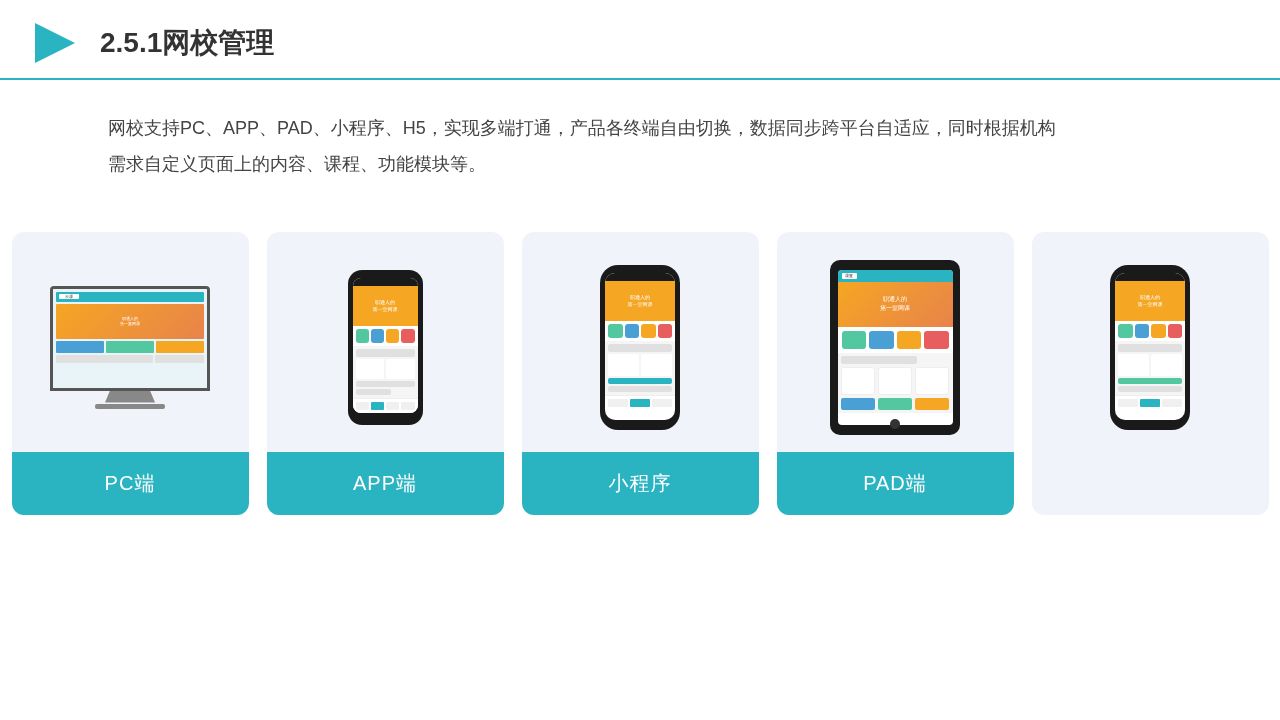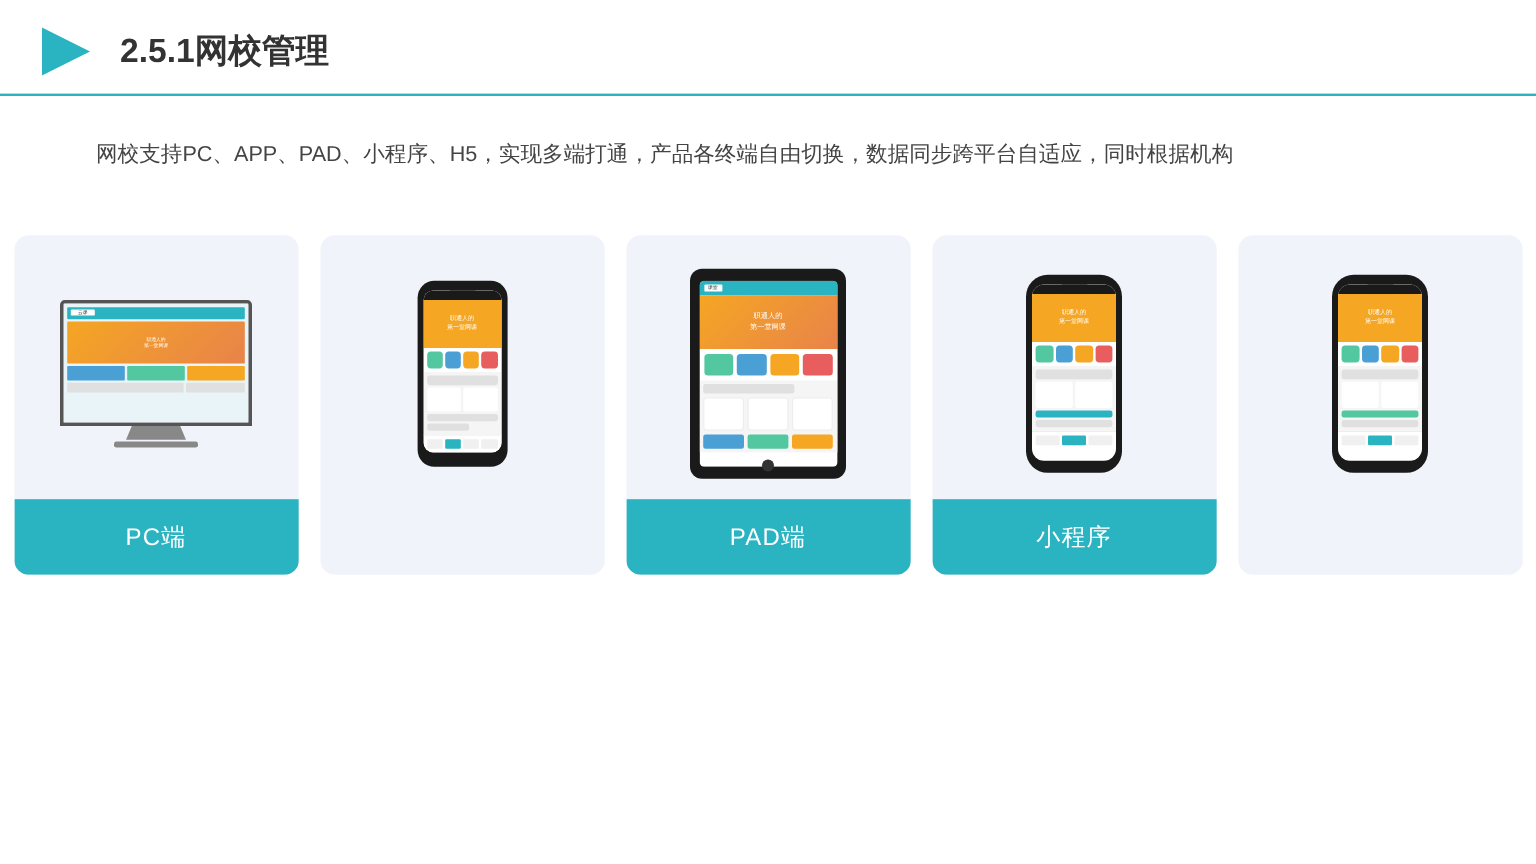--- a/index.html
+++ b/index.html
@@ -60,20 +60,21 @@
       color: #aaa;
       margin-top: 2px;
     }
 
     
     .description {
       padding: 30px 80px 10px 80px;
       font-size: 18px;
       color: #444;
       line-height: 2;
+      margin-left: 28px;
     }
 
     
     .cards-container {
       display: flex;
       justify-content: center;
       gap: 18px;
       padding: 30px 60px;
       margin-top: 10px;
     }
@@ -207,20 +208,21 @@
 
     <svg class="play-icon" viewBox="0 0 50 50">
       <polygon points="5,5 45,25 5,45" fill="#2ab3c0"></polygon>
     </svg>
     <span class="page-title">2.5.1网校管理</span>
   </div>
 </div>
 
 <div class="description">
   <span>网校支持PC、APP、PAD、小程序、H5，实现多端打通，产品各终端自由切换，数据同步跨平台自适应，同时根据机构</span><br>
+  <span>需求自定义页面上的内容、课程、功能模块等。</span>
 </div>
 
 <div class="cards-container">
 
   <div class="card">
     <div class="card-image-area">
       <div class="pc-mockup">
         <div class="pc-screen">
 
           <div style="width:100%;height:100%;background:linear-gradient(to bottom,#e8f4f8 100%);padding:3px;">
@@ -284,20 +286,58 @@
             <div style="display:flex;background:#fff;border-top:1px solid #eee;padding:2px;">
               <div style="flex:1;height:8px;background:#f0f0f0;border-radius:1px;margin:1px;"></div>
               <div style="flex:1;height:8px;background:#2ab3c0;border-radius:1px;margin:1px;"></div>
               <div style="flex:1;height:8px;background:#f0f0f0;border-radius:1px;margin:1px;"></div>
               <div style="flex:1;height:8px;background:#f0f0f0;border-radius:1px;margin:1px;"></div>
             </div>
           </div>
         </div>
       </div>
     </div>
+    <div class="card-label">APP端</div>
+  </div>
+
+  <div class="card">
+    <div class="card-image-area">
+      <div class="phone-mockup" style="width:80px;height:165px;border-radius:18px;">
+        <div class="phone-notch"></div>
+        <div class="phone-screen" style="width:70px;height:147px;border-radius:10px;">
+          <div style="width:100%;height:100%;">
+            <div style="height:8px;background:#1a1a1a;"></div>
+            <div style="height:40px;background:#f5a623;display:flex;align-items:center;justify-content:center;padding:2px;">
+              <div style="font-size:5px;color:#fff;text-align:center;line-height:1.4;">职通人的<br>第一堂网课</div>
+            </div>
+            <div style="display:flex;gap:2px;padding:3px;background:#fff;">
+              <div style="flex:1;height:14px;background:#52c7a0;border-radius:3px;"></div>
+              <div style="flex:1;height:14px;background:#4a9fd5;border-radius:3px;"></div>
+              <div style="flex:1;height:14px;background:#f5a623;border-radius:3px;"></div>
+              <div style="flex:1;height:14px;background:#e85d5d;border-radius:3px;"></div>
+            </div>
+            <div style="padding:3px;background:#f5f5f5;">
+              <div style="height:8px;background:#e0e0e0;border-radius:2px;margin-bottom:2px;"></div>
+              <div style="display:flex;gap:2px;margin-bottom:2px;">
+                <div style="flex:1;height:22px;background:#fff;border-radius:2px;"></div>
+                <div style="flex:1;height:22px;background:#fff;border-radius:2px;"></div>
+              </div>
+              <div style="height:6px;background:#2ab3c0;border-radius:2px;margin-bottom:2px;"></div>
+              <div style="height:6px;background:#e0e0e0;border-radius:2px;"></div>
+            </div>
+            <div style="display:flex;background:#fff;border-top:1px solid #eee;padding:2px;">
+              <div style="flex:1;height:8px;background:#f0f0f0;border-radius:1px;margin:1px;"></div>
+              <div style="flex:1;height:8px;background:#2ab3c0;border-radius:1px;margin:1px;"></div>
+              <div style="flex:1;height:8px;background:#f0f0f0;border-radius:1px;margin:1px;"></div>
+            </div>
+          </div>
+        </div>
+      </div>
+    </div>
+    <div class="card-label">小程序</div>
   </div>
 
   <div class="card">
     <div class="card-image-area">
       <div class="tablet-mockup">
         <div class="tablet-screen">
           <div style="width:100%;height:100%;background:#fff;">
 
             <div style="height:12px;background:#2ab3c0;display:flex;align-items:center;padding:0 4px;">
               <div style="width:15px;height:6px;background:#fff;border-radius:1px;font-size:4px;color:#333;line-height:6px;text-align:center;">课堂</div>
@@ -350,64 +390,27 @@
               <div style="flex:1;height:14px;background:#4a9fd5;border-radius:3px;"></div>
               <div style="flex:1;height:14px;background:#f5a623;border-radius:3px;"></div>
               <div style="flex:1;height:14px;background:#e85d5d;border-radius:3px;"></div>
             </div>
             <div style="padding:3px;background:#f5f5f5;">
               <div style="height:8px;background:#e0e0e0;border-radius:2px;margin-bottom:2px;"></div>
               <div style="display:flex;gap:2px;margin-bottom:2px;">
                 <div style="flex:1;height:22px;background:#fff;border-radius:2px;"></div>
                 <div style="flex:1;height:22px;background:#fff;border-radius:2px;"></div>
               </div>
-              <div style="height:6px;background:#2ab3c0;border-radius:2px;margin-bottom:2px;"></div>
+              <div style="height:6px;background:#52c7a0;border-radius:2px;margin-bottom:2px;"></div>
               <div style="height:6px;background:#e0e0e0;border-radius:2px;"></div>
             </div>
             <div style="display:flex;background:#fff;border-top:1px solid #eee;padding:2px;">
               <div style="flex:1;height:8px;background:#f0f0f0;border-radius:1px;margin:1px;"></div>
               <div style="flex:1;height:8px;background:#2ab3c0;border-radius:1px;margin:1px;"></div>
               <div style="flex:1;height:8px;background:#f0f0f0;border-radius:1px;margin:1px;"></div>
             </div>
           </div>
         </div>
       </div>
     </div>
-    <div class="card-label">小程序</div>
-  </div>
-
-  <div class="card">
-    <div class="card-image-area">
-      <div class="phone-mockup" style="width:80px;height:165px;border-radius:18px;">
-        <div class="phone-notch"></div>
-        <div class="phone-screen" style="width:70px;height:147px;border-radius:10px;">
-          <div style="width:100%;height:100%;">
-            <div style="height:8px;background:#1a1a1a;"></div>
-            <div style="height:40px;background:#f5a623;display:flex;align-items:center;justify-content:center;padding:2px;">
-              <div style="font-size:5px;color:#fff;text-align:center;line-height:1.4;">职通人的<br>第一堂网课</div>
-            </div>
-            <div style="display:flex;gap:2px;padding:3px;background:#fff;">
-              <div style="flex:1;height:14px;background:#52c7a0;border-radius:3px;"></div>
-              <div style="flex:1;height:14px;background:#4a9fd5;border-radius:3px;"></div>
-              <div style="flex:1;height:14px;background:#f5a623;border-radius:3px;"></div>
-              <div style="flex:1;height:14px;background:#e85d5d;border-radius:3px;"></div>
-            </div>
-            <div style="padding:3px;background:#f5f5f5;">
-              <div style="height:8px;background:#e0e0e0;border-radius:2px;margin-bottom:2px;"></div>
-              <div style="display:flex;gap:2px;margin-bottom:2px;">
-                <div style="flex:1;height:22px;background:#fff;border-radius:2px;"></div>
-                <div style="flex:1;height:22px;background:#fff;border-radius:2px;"></div>
-              </div>
-              <div style="height:6px;background:#52c7a0;border-radius:2px;margin-bottom:2px;"></div>
-              <div style="height:6px;background:#e0e0e0;border-radius:2px;"></div>
-            </div>
-            <div style="display:flex;background:#fff;border-top:1px solid #eee;padding:2px;">
-              <div style="flex:1;height:8px;background:#f0f0f0;border-radius:1px;margin:1px;"></div>
-              <div style="flex:1;height:8px;background:#2ab3c0;border-radius:1px;margin:1px;"></div>
-              <div style="flex:1;height:8px;background:#f0f0f0;border-radius:1px;margin:1px;"></div>
-            </div>
-          </div>
-        </div>
-      </div>
-    </div>
   </div>
 
 </div>
 
 </body></html>

